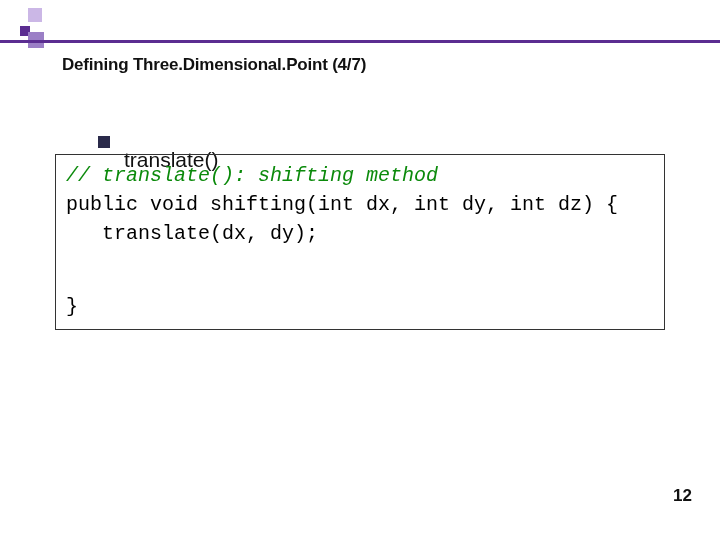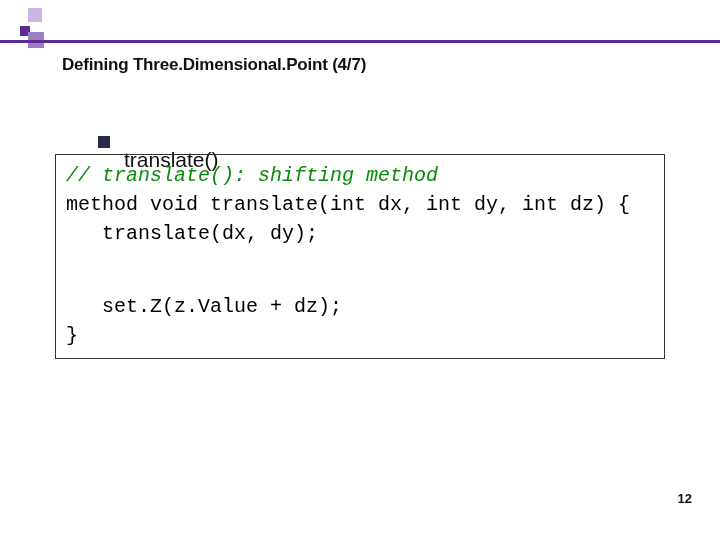--- a/index.html
+++ b/index.html
@@ -68,21 +68,21 @@
     line-height: 1.45;
     color: #000;
   }
   .codebox .comment { color: #0b8a0b; font-style: italic; }
   .codebox .line { white-space: pre; }
   .codebox .spacer { height: 22px; }
   .pagenum {
     position: absolute;
     right: 28px;
     bottom: 34px;
-    font-size: 13px;
+    font-size: 17px;
     font-weight: bold;
     color: #111;
   }
 </style>
 </head>
 <body>
 
 <div class="deco">
   <div class="sq1"></div>
   <div class="sq2"></div>
@@ -92,21 +92,20 @@
 
 <div class="title">Defining Three.Dimensional.Point (4/7)</div>
 
 <div class="bullet-row">
   <div class="bullet-sq"></div>
   <div class="bullet-text">translate()</div>
 </div>
 
 <div class="codebox">
   <div class="line comment">// translate(): shifting method</div>
-  <div class="line">method void translate(int dx, int dy, int dz) {</div>
+  <div class="line">public void shifting(int dx, int dy, int dz) {</div>
   <div class="line">   translate(dx, dy);</div>
   <div class="spacer"></div>
   <div class="spacer"></div>
-  <div class="line">   set.Z(z.Value + dz);</div>
   <div class="line">}</div>
 </div>
 
 <div class="pagenum">12</div>
 
 </body></html>

